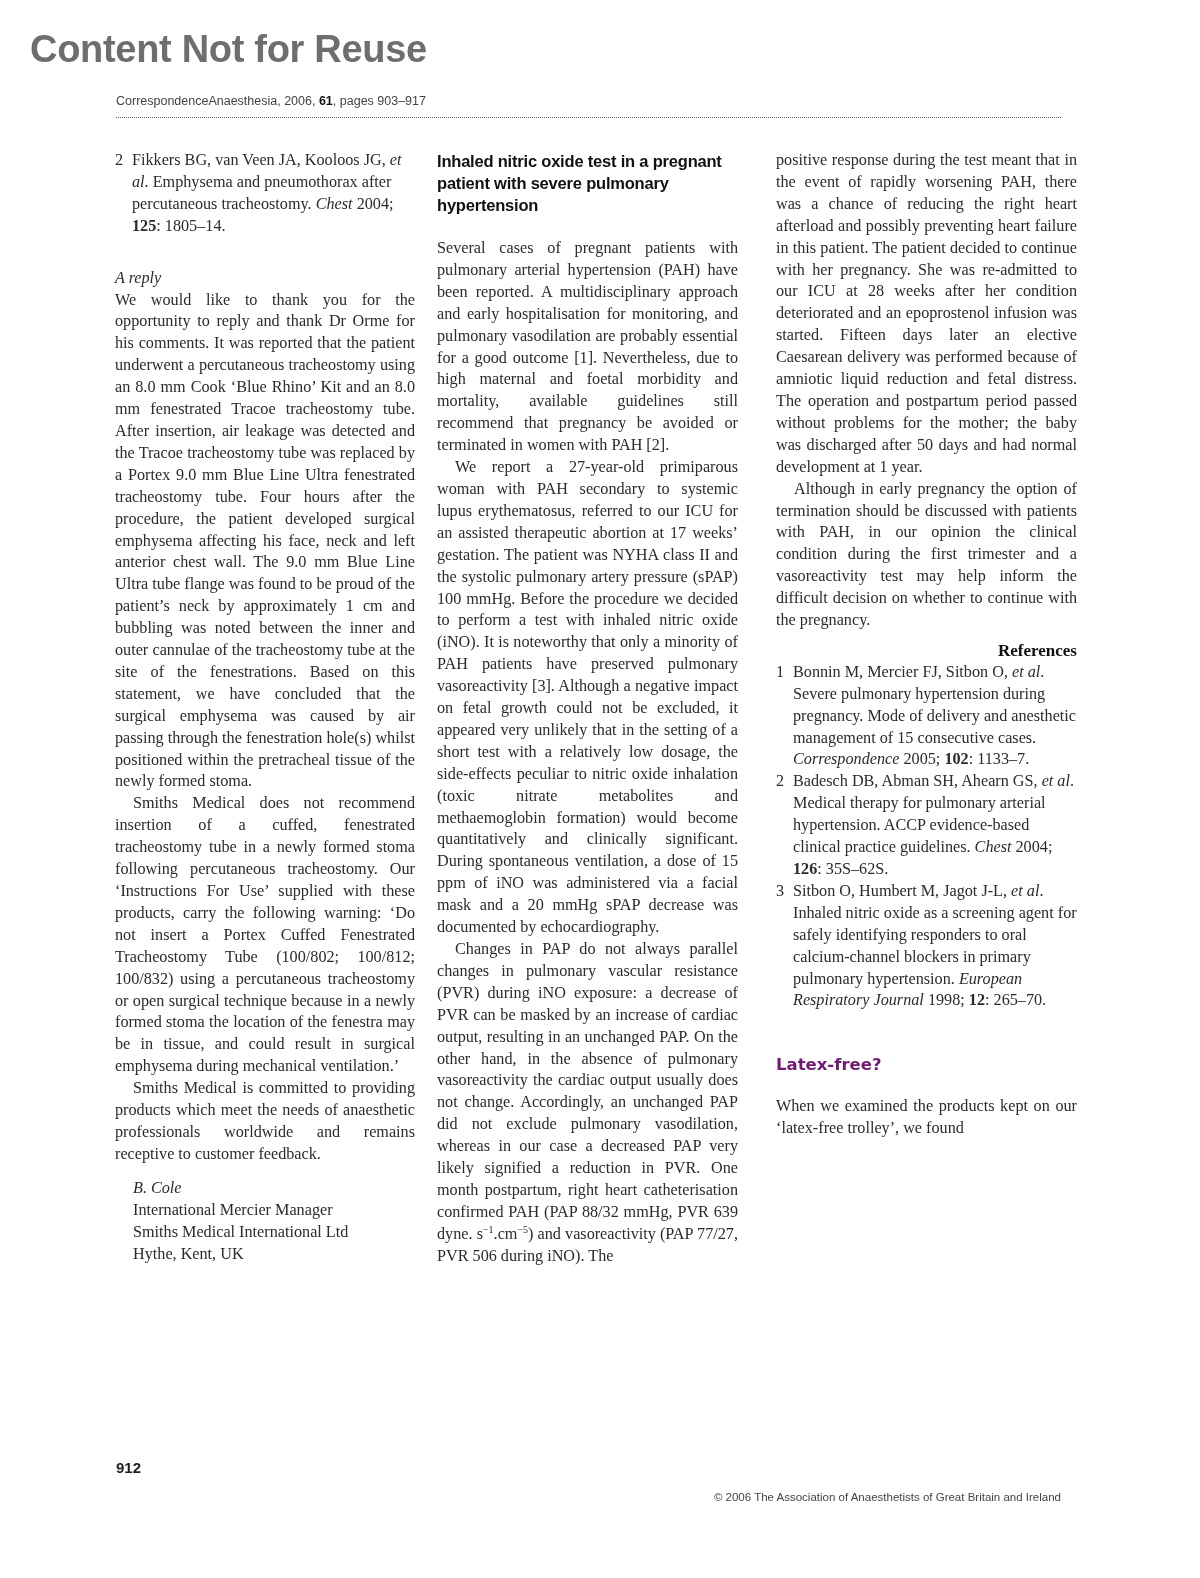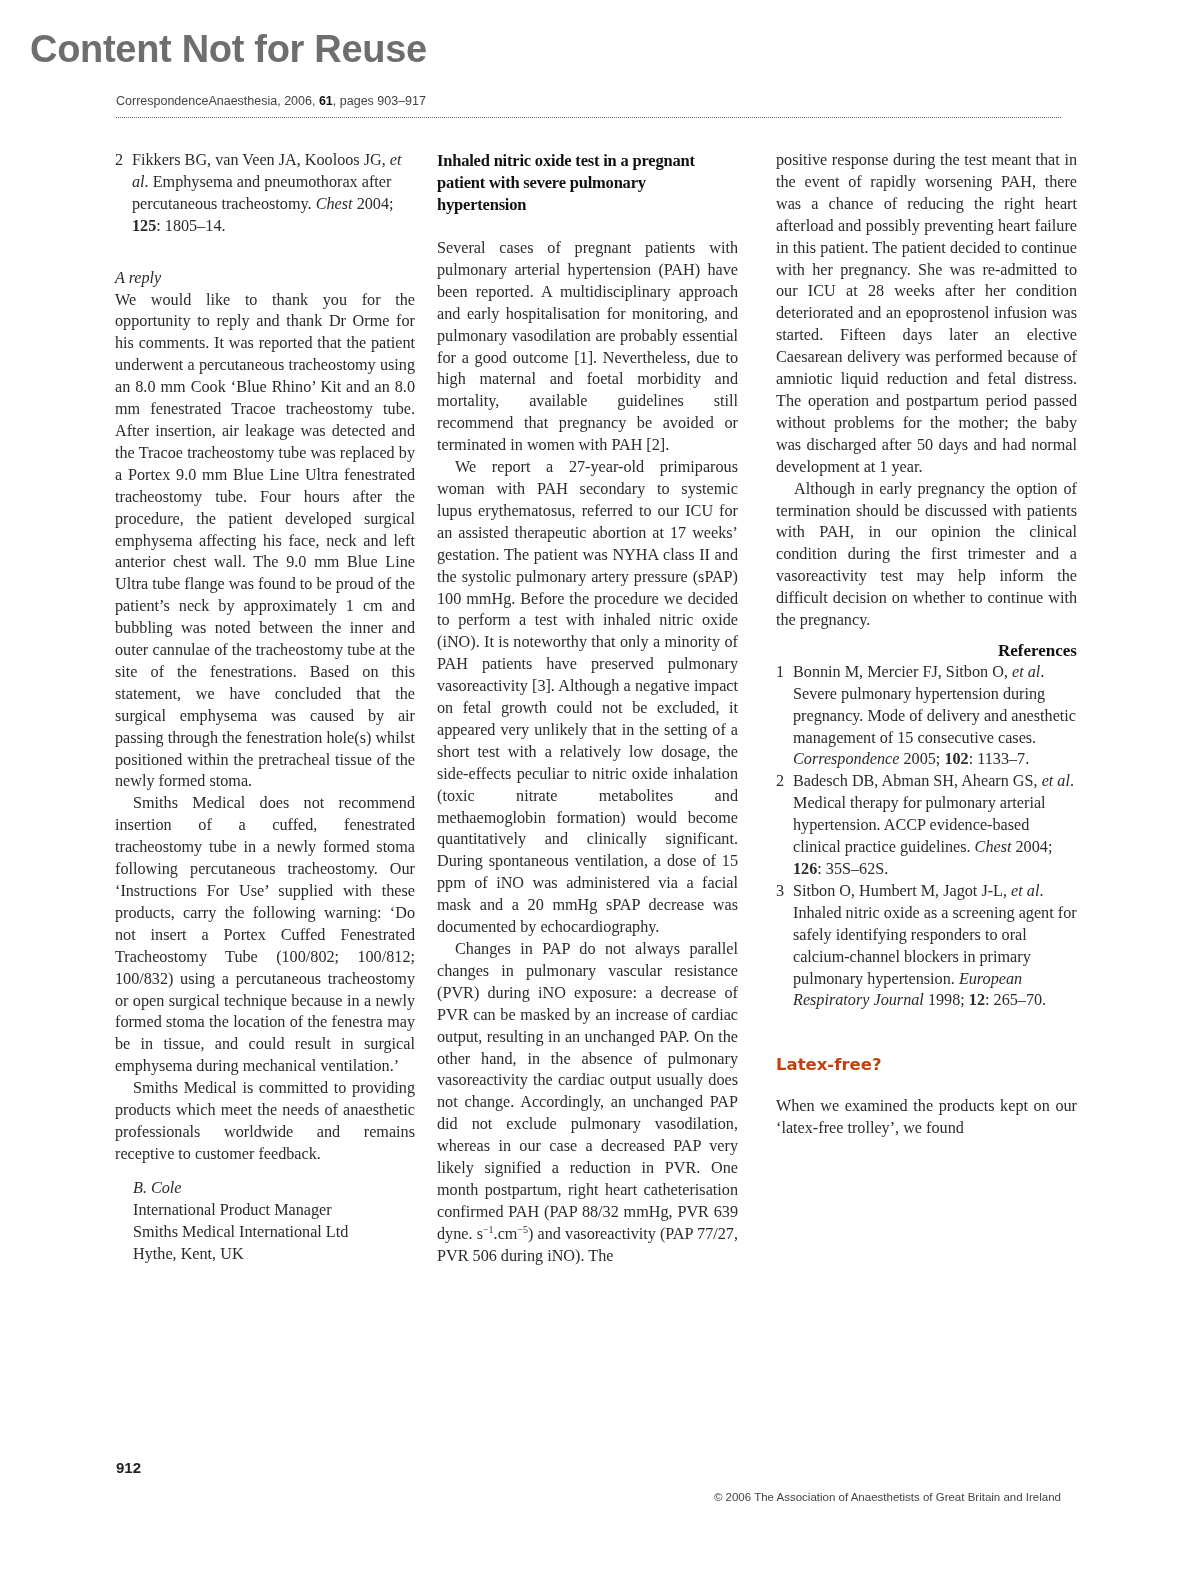--- a/index.html
+++ b/index.html
@@ -13,24 +13,24 @@
   .col2 { left: 437px; width: 301px; }
   .col3 { left: 776px; width: 301px; }
   .ref { display: flex; text-align: left; }
   .ref .num { width: 17px; flex: none; }
   .ref .body { flex: 1; }
   .reply-head { font-style: italic; margin-top: 30px; }
   p { margin: 0; }
   .indent { text-indent: 18px; }
   .sig { margin-top: 12px; padding-left: 18px; text-align: left; }
   .sig .name { font-style: italic; }
-  .title { font-family: Liberation Serif, serif; font-weight: bold; font-size: 16.5px; line-height: 22px; color: #111; text-align: left; margin-bottom: 22px; letter-spacing: -0.2px; }
+  .title { font-family: Liberation Sans, sans-serif; font-weight: bold; font-size: 16.5px; line-height: 22px; color: #111; text-align: left; margin-bottom: 22px; letter-spacing: -0.2px; }
   .refs-head { font-weight: bold; font-size: 17px; margin-top: 8px; padding-left: 18px; color: #111; text-align: right; font-family: Liberation Serif, serif; }
   .refs3 .ref { margin-top: 0; }
-  .latex-head { font-family: "DejaVu Sans", sans-serif; font-weight: bold; font-size: 16.5px; color: #c2410c; margin-top: 42px; margin-bottom: 20px; text-align: left; }
+  .latex-head { font-family: "DejaVu Sans", sans-serif; font-weight: bold; font-size: 16.5px; color: #701a75; margin-top: 42px; margin-bottom: 20px; text-align: left; }
   .sup { font-size: 10px; vertical-align: super; line-height: 0; }
   .footer-left { position: absolute; left: 116px; top: 1459px; font-family: "Liberation Sans", sans-serif; font-weight: bold; font-size: 15px; color: #222; }
   .footer-right { position: absolute; right: 139px; top: 1491px; font-family: "Liberation Sans", sans-serif; font-size: 11.5px; color: #444; }
   i { font-style: italic; }
   b { font-weight: bold; }
 </style>
 </head>
 <body>
 
 <div class="watermark">Content Not for Reuse</div>
@@ -45,21 +45,21 @@
   <div class="ref">
     <span class="num">2</span>
     <span class="body"><span>Fikkers BG, van Veen JA, Kooloos JG,</span> <i>et al</i><span>. Emphysema and pneumothorax after percutaneous tracheostomy. </span><i>Chest</i><span> 2004; </span><b>125</b><span>: 1805–14.</span></span>
   </div>
   <div class="reply-head">A reply</div>
   <p>We would like to thank you for the opportunity to reply and thank Dr Orme for his comments. It was reported that the patient underwent a percutaneous tracheostomy using an 8.0 mm Cook ‘Blue Rhino’ Kit and an 8.0 mm fenestrated Tracoe tracheostomy tube. After insertion, air leakage was detected and the Tracoe tracheostomy tube was replaced by a Portex 9.0 mm Blue Line Ultra fenestrated tracheostomy tube. Four hours after the procedure, the patient developed surgical emphysema affecting his face, neck and left anterior chest wall. The 9.0 mm Blue Line Ultra tube flange was found to be proud of the patient’s neck by approximately 1 cm and bubbling was noted between the inner and outer cannulae of the tracheostomy tube at the site of the fenestrations. Based on this statement, we have concluded that the surgical emphysema was caused by air passing through the fenestration hole(s) whilst positioned within the pretracheal tissue of the newly formed stoma.</p>
   <p class="indent">Smiths Medical does not recommend insertion of a cuffed, fenestrated tracheostomy tube in a newly formed stoma following percutaneous tracheostomy. Our ‘Instructions For Use’ supplied with these products, carry the following warning: ‘Do not insert a Portex Cuffed Fenestrated Tracheostomy Tube (100/802; 100/812; 100/832) using a percutaneous tracheostomy or open surgical technique because in a newly formed stoma the location of the fenestra may be in tissue, and could result in surgical emphysema during mechanical ventilation.’</p>
   <p class="indent">Smiths Medical is committed to providing products which meet the needs of anaesthetic professionals worldwide and remains receptive to customer feedback.</p>
   <div class="sig">
     <div class="name">B. Cole</div>
-    <div>International Product Manager</div>
+    <div>International Mercier Manager</div>
     <div>Smiths Medical International Ltd</div>
     <div>Hythe, Kent, UK</div>
   </div>
 </div>
 
 <div class="col col2">
   <div class="title">Inhaled nitric oxide test in a pregnant patient with severe pulmonary hypertension</div>
   <p>Several cases of pregnant patients with pulmonary arterial hypertension (PAH) have been reported. A multidisciplinary approach and early hospitalisation for monitoring, and pulmonary vasodilation are probably essential for a good outcome [1]. Nevertheless, due to high maternal and foetal morbidity and mortality, available guidelines still recommend that pregnancy be avoided or terminated in women with PAH [2].</p>
   <p class="indent">We report a 27-year-old primiparous woman with PAH secondary to systemic lupus erythematosus, referred to our ICU for an assisted therapeutic abortion at 17 weeks’ gestation. The patient was NYHA class II and the systolic pulmonary artery pressure (sPAP) 100 mmHg. Before the procedure we decided to perform a test with inhaled nitric oxide (iNO). It is noteworthy that only a minority of PAH patients have preserved pulmonary vasoreactivity [3]. Although a negative impact on fetal growth could not be excluded, it appeared very unlikely that in the setting of a short test with a relatively low dosage, the side-effects peculiar to nitric oxide inhalation (toxic nitrate metabolites and methaemoglobin formation) would become quantitatively and clinically significant. During spontaneous ventilation, a dose of 15 ppm of iNO was administered via a facial mask and a 20 mmHg sPAP decrease was documented by echocardiography.</p>
   <p class="indent"><span>Changes in PAP do not always parallel changes in pulmonary vascular resistance (PVR) during iNO exposure: a decrease of PVR can be masked by an increase of cardiac output, resulting in an unchanged PAP. On the other hand, in the absence of pulmonary vasoreactivity the cardiac output usually does not change. Accordingly, an unchanged PAP did not exclude pulmonary vasodilation, whereas in our case a decreased PAP very likely signified a reduction in PVR. One month postpartum, right heart catheterisation confirmed PAH (PAP 88/32 mmHg, PVR 639 dyne. s</span><span class="sup">−1</span><span>.cm</span><span class="sup">−5</span><span>) and vasoreactivity (PAP 77/27, PVR 506 during iNO). The</span></p>

